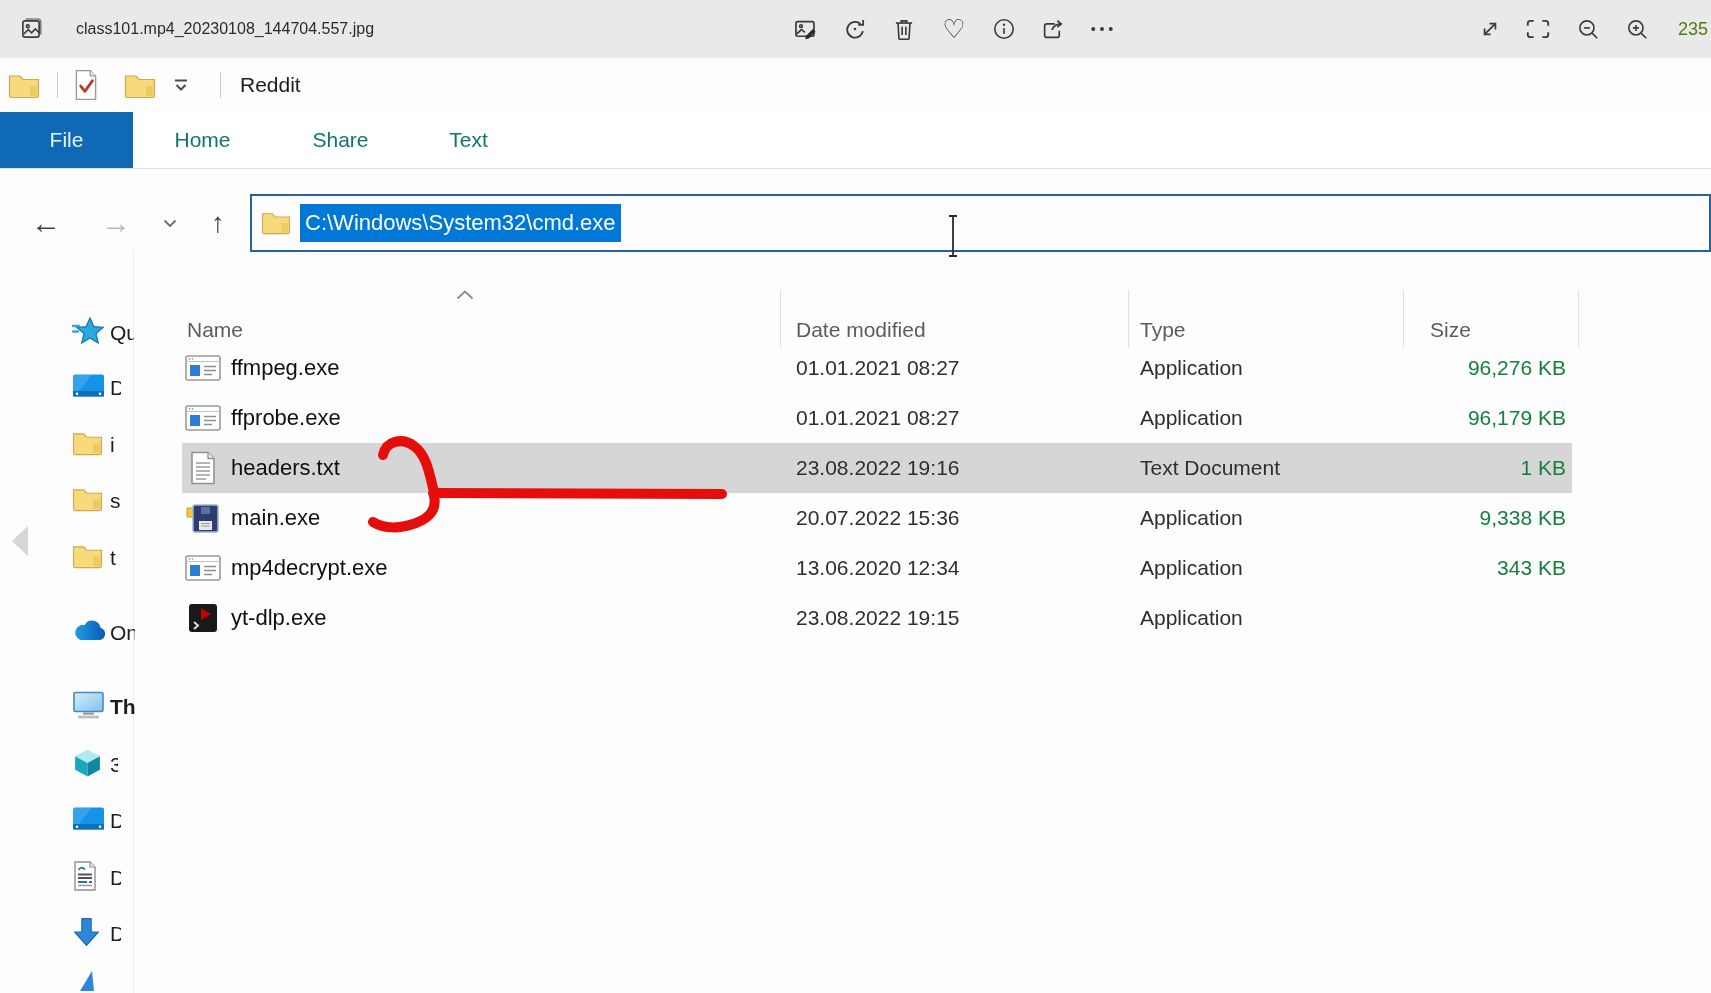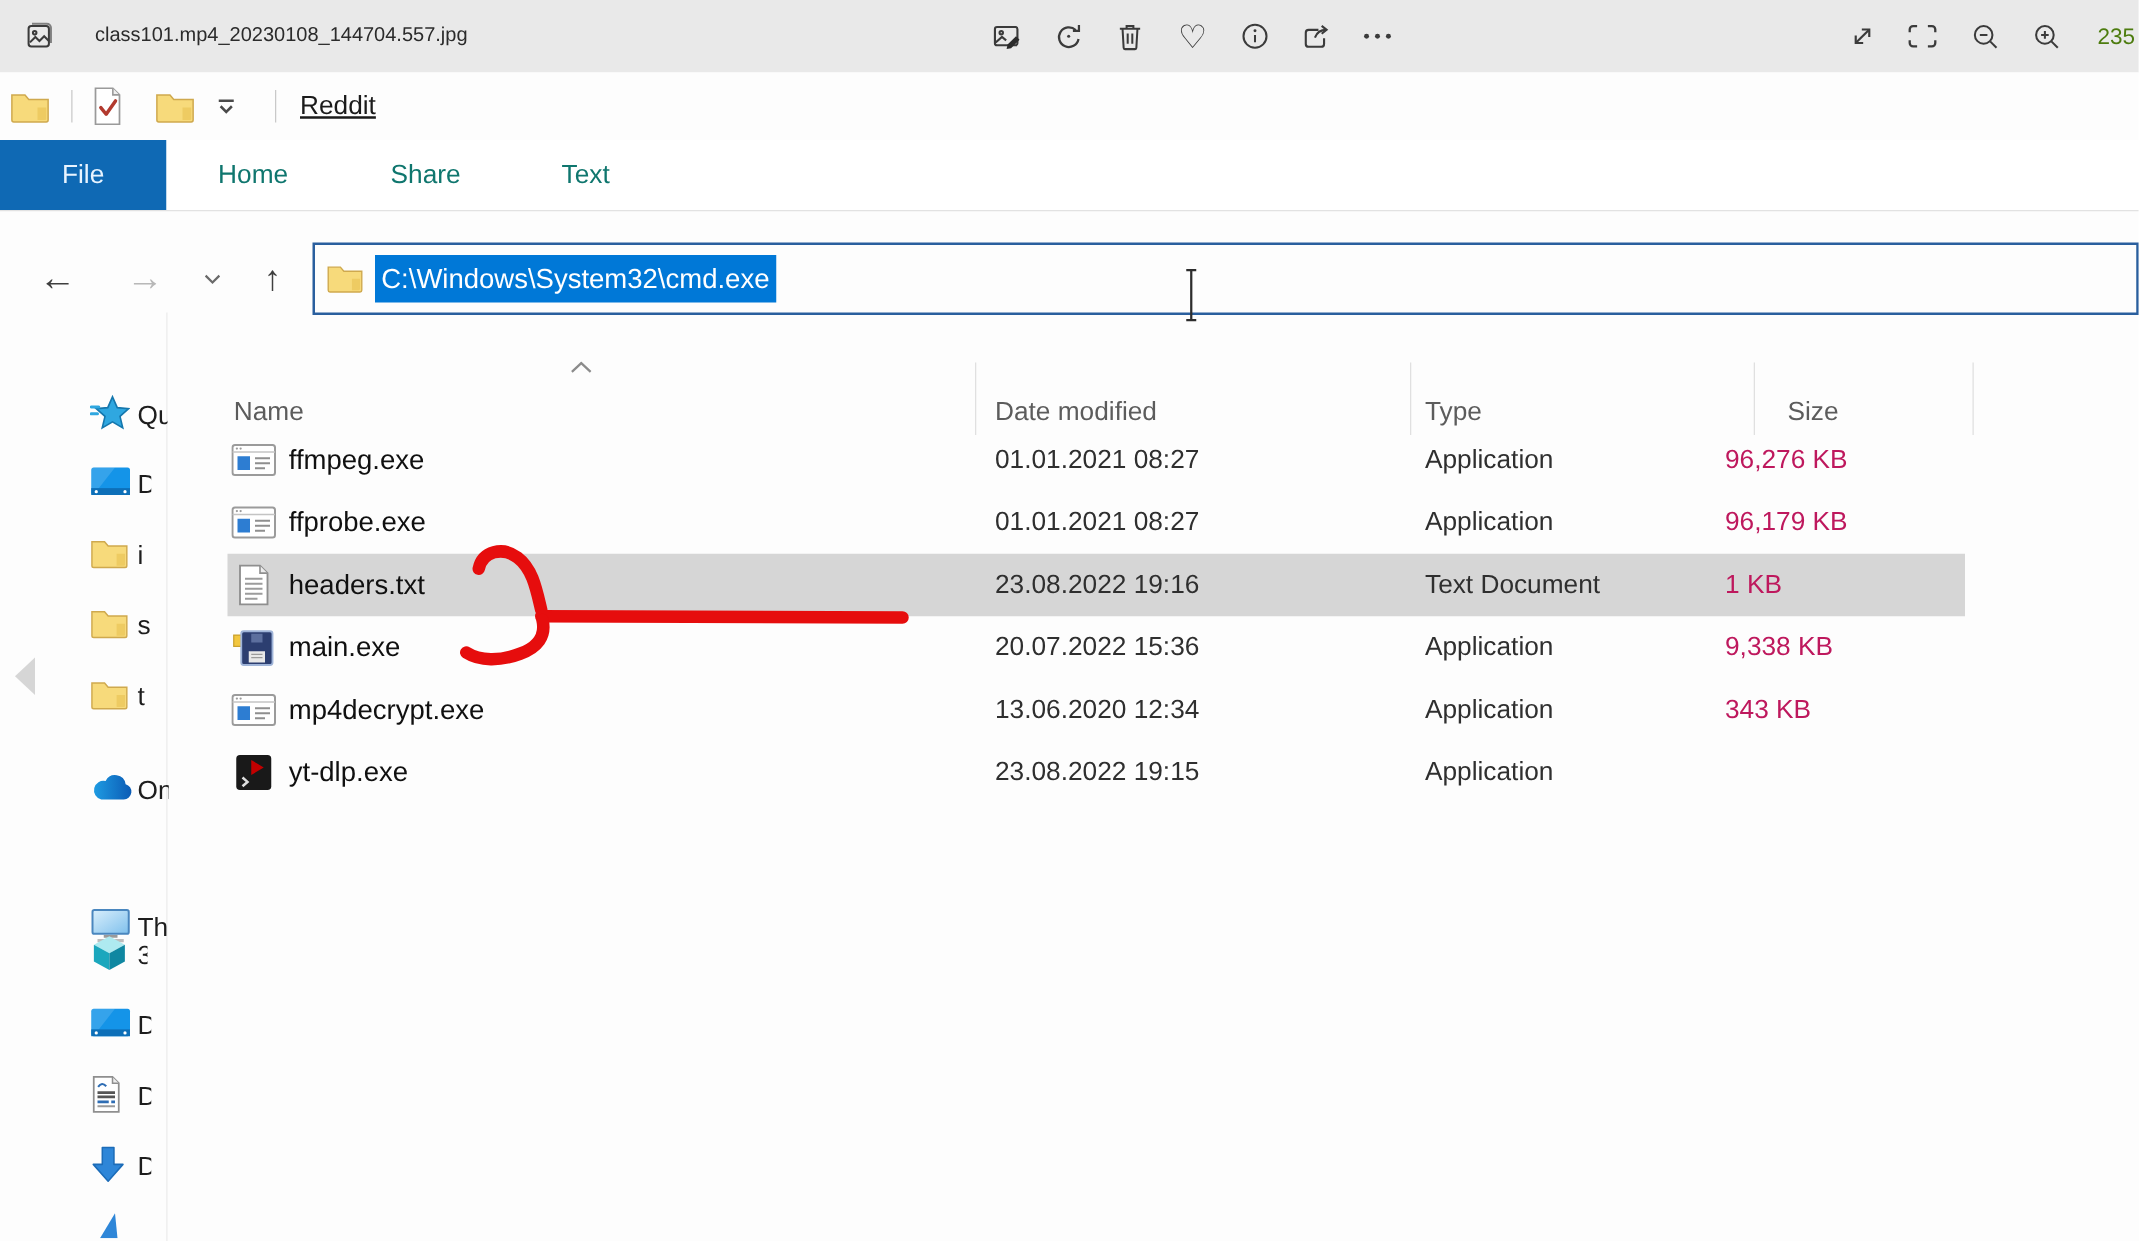--- a/index.html
+++ b/index.html
@@ -16,21 +16,21 @@
   .photos-filename{position:absolute;left:76px;top:0;height:58px;line-height:58px;font-size:16px;color:#2b2b2b;white-space:nowrap;}
   .zoom-level{position:absolute;left:1678px;top:0;height:58px;line-height:58px;font-size:18px;color:#4d7c0f;white-space:nowrap;}
   .heart-glyph{font-size:26px;line-height:1;color:#3b3b3b;}
 
   
   .explorer{position:absolute;left:0;top:58px;width:1711px;height:935px;background:#fdfdfd;}
 
   
   .qat-icon{position:absolute;top:6px;height:42px;display:flex;align-items:center;justify-content:center;}
   .qat-sep{position:absolute;top:14px;width:1px;height:26px;background:#c9c9c9;}
-  .win-title{position:absolute;left:240px;top:6px;height:42px;line-height:42px;font-size:21px;color:#1b1b1b;white-space:nowrap;text-decoration:underline;}
+  .win-title{position:absolute;left:240px;top:6px;height:42px;line-height:42px;font-size:21px;color:#1b1b1b;white-space:nowrap;}
 
   
   .tabs-row{position:absolute;left:0;top:54px;width:1711px;height:56px;border-bottom:1px solid #e2e2e2;background:#fff;}
   .tab{position:absolute;top:0;height:56px;line-height:56px;text-align:center;font-size:21px;color:#0f766e;cursor:default;}
   .tab-file{left:0;width:133px;background:#0f69b4;color:#e8f4ff;}
   .tab-home{left:150px;width:105px;}
   .tab-share{left:288px;width:105px;}
   .tab-view{left:416px;width:105px;}
 
   
@@ -45,21 +45,21 @@
   .col-sep{position:absolute;top:232px;width:1px;height:58px;background:#e0e0e0;}
   .sort-chevron{position:absolute;left:456px;top:228px;}
 
   
   .sel-band{position:absolute;left:182px;top:385px;width:1390px;height:50px;background:#d6d6d6;}
   .frow{position:absolute;left:0;width:1711px;height:50px;cursor:default;}
   .frow .ficon{position:absolute;left:183px;top:7px;width:40px;height:36px;display:flex;align-items:center;justify-content:center;}
   .frow .fname{position:absolute;left:231px;top:0;height:50px;line-height:50px;font-size:22px;color:#101010;white-space:nowrap;}
   .frow .fdate{position:absolute;left:796px;top:0;height:50px;line-height:50px;font-size:21px;color:#2f2f2f;white-space:nowrap;}
   .frow .ftype{position:absolute;left:1140px;top:0;height:50px;line-height:50px;font-size:21px;color:#2f2f2f;white-space:nowrap;}
-  .frow .fsize{position:absolute;left:1380px;top:0;width:186px;height:50px;line-height:50px;font-size:21px;color:#be185d;text-align:left;white-space:nowrap;}
+  .frow .fsize{position:absolute;left:1380px;top:0;width:186px;height:50px;line-height:50px;font-size:21px;color:#15803d;text-align:right;white-space:nowrap;}
 
   
   .side-item{position:absolute;left:60px;width:72px;height:44px;cursor:default;}
   .side-item .sicon{position:absolute;left:12px;top:50%;transform:translateY(-50%);}
   .side-label{position:absolute;left:50px;top:50%;transform:translateY(-50%);width:21px;overflow:hidden;font-size:21px;color:#1d1d1d;white-space:nowrap;}
   .pane-line{position:absolute;left:133px;top:192px;width:1px;height:743px;background:#ececec;}
   .prev-chevron{position:absolute;left:12px;top:468px;width:0;height:0;border-top:15px solid transparent;border-bottom:15px solid transparent;border-right:16px solid #cfcfcf;opacity:.85;}
 
   .annotation-layer{position:absolute;left:0;top:0;width:1711px;height:935px;pointer-events:none;z-index:40;}
 </style>
@@ -392,21 +392,21 @@
               <stop offset="0" stop-color="#1e9be2"></stop>
               <stop offset="1" stop-color="#0b5bb5"></stop>
             </linearGradient>
           </defs>
         <path d="M9,20.5 h18 a6.2,6.2 0 0 0 1.5,-12.2 A8.5,8.5 0 0 0 12.5,5.8 6.8,6.8 0 0 0 9,20.5 z" fill="url(#cl)"></path>
       </svg>
     </span>
     <span class="side-label" style="width:25px;">On</span>
   </div>
 
-  <div class="side-item" style="top:663px;">
+  <div class="side-item" style="top:627px;font-weight:bold;">
     <span class="sicon">
       <svg width="33" height="29" viewBox="0 0 33 29">
         <defs>
             <linearGradient id="sc" x1="0" y1="0" x2="1" y2="1">
               <stop offset="0" stop-color="#d9effc"></stop>
               <stop offset="1" stop-color="#7fc0ec"></stop>
             </linearGradient>
           </defs>
         <rect x="2" y="2" width="29" height="19" rx="1.5" fill="url(#sc)" stroke="#4a87bf" stroke-width="1.6"></rect>
         <rect x="11" y="22" width="11" height="2.2" fill="#9a9a9a"></rect>

